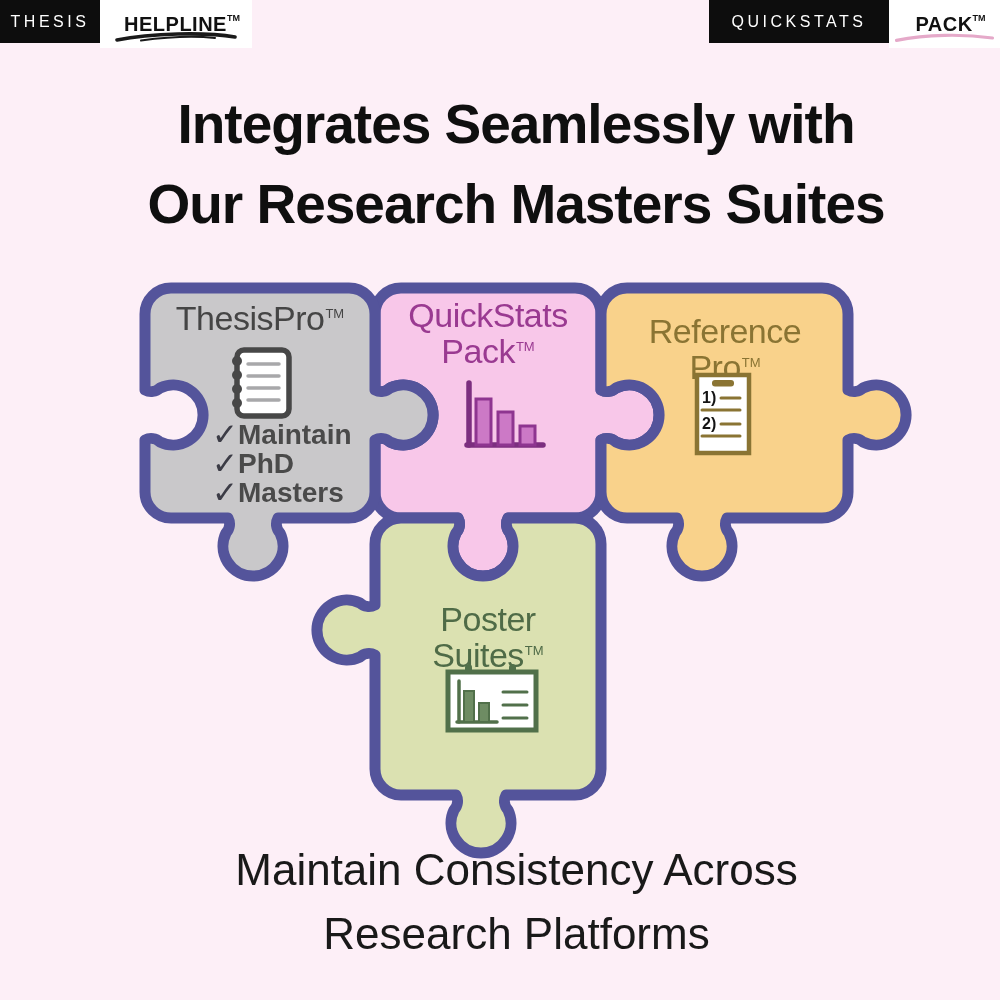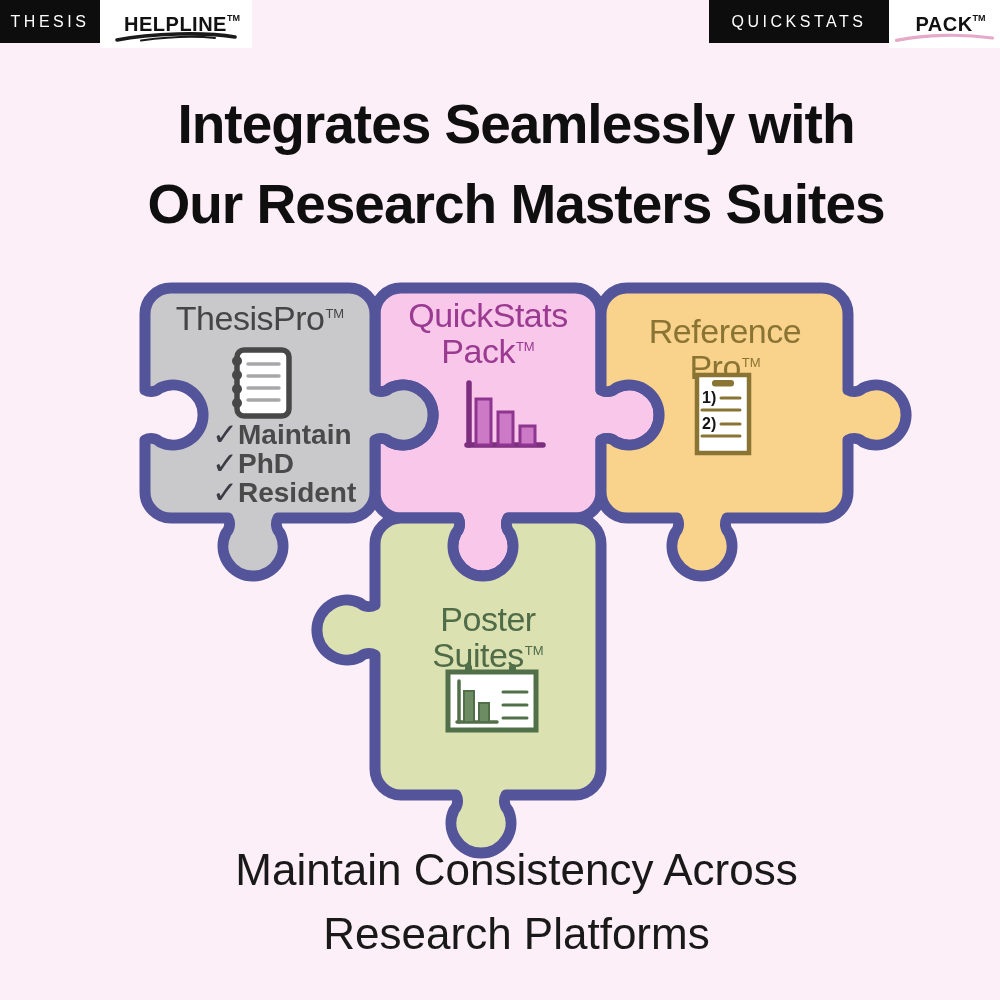--- a/index.html
+++ b/index.html
@@ -171,21 +171,21 @@
     <div class="check-row">
       <span class="check-glyph">✓</span>
       <span>Maintain</span>
     </div>
     <div class="check-row">
       <span class="check-glyph">✓</span>
       <span>PhD</span>
     </div>
     <div class="check-row">
       <span class="check-glyph">✓</span>
-      <span>Resident</span>
+      <span>Masters</span>
     </div>
   </div>
 
   <div class="pc-title quickstatspack">
     <span class="pc-line">QuickStats</span>
     <span class="pc-line"><span>Pack</span><span class="tm">TM</span></span>
   </div>
   <svg class="icon-barchart" width="82" height="72" viewBox="0 0 82 72">
     <line x1="5" y1="3" x2="5" y2="65" stroke="#7c2e7f" stroke-width="5.5" stroke-linecap="round"></line>
     <line x1="3" y1="65" x2="79" y2="65" stroke="#7c2e7f" stroke-width="5.5" stroke-linecap="round"></line>

